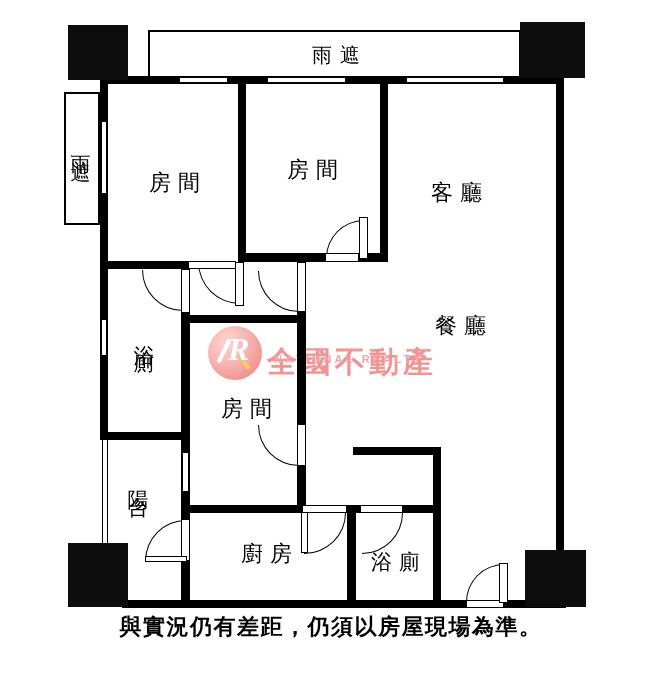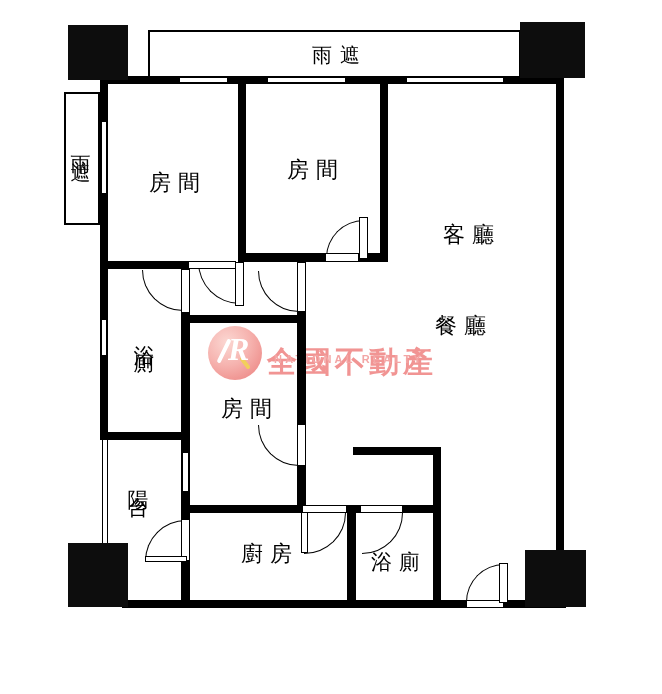--- a/index.html
+++ b/index.html
@@ -132,24 +132,25 @@
   <div class="arc arc-br" style="left:362px;top:513px;width:41px;height:41px;"></div>
 
   <div class="gap" style="left:466px;top:600px;width:38px;height:8px;"></div>
   <div class="leaf" style="left:499px;top:563px;width:9px;height:40px;"></div>
   <div class="arc arc-tl" style="left:466px;top:564px;width:38px;height:38px;"></div>
 
   <div class="lbl" style="left:312px;top:44px;font-size:20px;letter-spacing:8px;">雨遮</div>
   <div class="lbl-v" style="left:71px;top:140px;font-size:20px;">雨遮</div>
   <div class="lbl" style="left:149px;top:171px;">房間</div>
   <div class="lbl" style="left:287px;top:158px;">房間</div>
-  <div class="lbl" style="left:443px;top:181px;margin-top:42px;">客廳</div>
+  <div class="lbl" style="left:431px;top:181px;">客廳</div>
   <div class="lbl" style="left:435px;top:314px;">餐廳</div>
   <div class="lbl-v" style="left:133px;top:328px;">浴廁</div>
   <div class="lbl" style="left:221px;top:397px;">房間</div>
   <div class="lbl-v" style="left:127px;top:474px;">陽台</div>
   <div class="lbl" style="left:241px;top:542px;">廚房</div>
   <div class="lbl" style="left:371px;top:551px;font-size:21px;">浴廁</div>
 
   <div class="disclaimer">
+    <div>與實況仍有差距，仍須以房屋現場為準。</div>
   </div>
 
 </div>
 
 </body></html>

